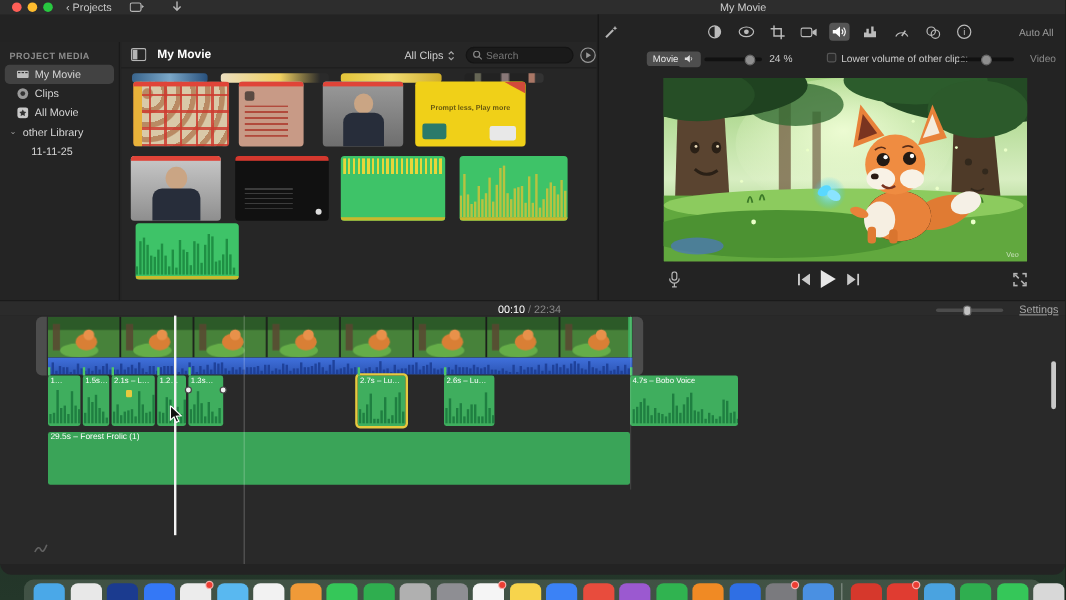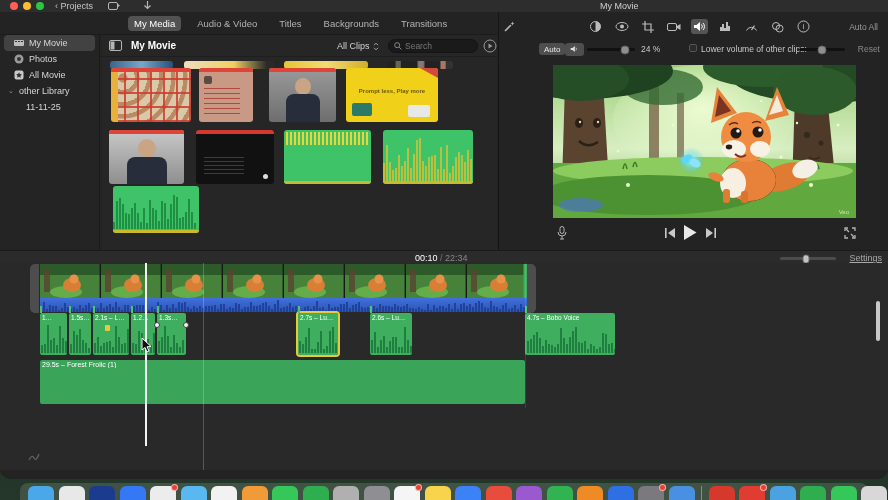--- a/index.html
+++ b/index.html
@@ -121,50 +121,42 @@
           </svg>
         </span>
     <span class="tb-ic" style="left:143px">
       <svg width="9" height="10" viewBox="0 0 9 10">
             <path d="M4.5 0 v7 M1.5 4.5 L4.5 7.5 L7.5 4.5" stroke="#b5b5b5" fill="none" stroke-width="1.2"></path>
           </svg>
         </span>
     <span class="win-title">My Movie</span>
   </div>
 
-  <div class="tabbar">
-    <div class="tabs">
-      <span class="tab active">My Media</span>
-      <span class="tab">Audio &amp; Video</span>
-      <span class="tab">Titles</span>
-      <span class="tab">Backgrounds</span>
-      <span class="tab">Transitions</span>
-    </div>
-  </div>
 
   <div class="sidebar">
+    <div class="sb-head">PROJECT MEDIA</div>
     <div class="sb-item sel">
       <span class="sb-ic">
         <svg width="10" height="10" viewBox="0 0 10 10">
               <rect x="0" y="2" width="10" height="6" rx="1" fill="#bdbdbd"></rect>
               <rect x="1" y="3" width="2" height="1" fill="#333"></rect>
               <rect x="4" y="3" width="2" height="1" fill="#333"></rect>
               <rect x="7" y="3" width="2" height="1" fill="#333"></rect>
             </svg>
           </span>
       <span>My Movie</span>
     </div>
     <div class="sb-item">
       <span class="sb-ic">
         <svg width="10" height="10" viewBox="0 0 10 10">
               <circle cx="5" cy="5" r="4.5" fill="#9a9a9a"></circle>
               <circle cx="5" cy="5" r="2" fill="#333"></circle>
             </svg>
           </span>
-      <span>Photos</span>
+      <span>Clips</span>
     </div>
     <div class="sb-item">
       <span class="sb-ic">
         <svg width="10" height="10" viewBox="0 0 10 10">
               <rect x="0.5" y="0.5" width="9" height="9" rx="2" fill="#c9c9c9"></rect>
               <path d="M5 2.2 l.9 1.8 2 .3 -1.4 1.4 .3 2 -1.8 -.9 -1.8 .9 .3 -2 -1.4 -1.4 2 -.3z" fill="#333"></path>
             </svg>
           </span>
       <span>All Movie</span>
     </div>
@@ -378,36 +370,36 @@
       <span class="ic-btn">
         <svg width="13" height="13" viewBox="0 0 13 13">
               <circle cx="6.5" cy="6.5" r="5.5" fill="none" stroke="#bbb"></circle>
               <text x="6.5" y="9.4" font-size="8" fill="#bbb" text-anchor="middle" font-family="Liberation Sans">i</text>
             </svg>
           </span>
     </div>
     <span class="reset-all">Auto All</span>
 
     <div class="vol-row">
-      <span class="pill" style="position:absolute;left:40px;top:3px">Auto</span>
+      <span class="pill" style="position:absolute;left:40px;top:3px">Movie</span>
       <span class="pill" style="position:absolute;left:66px;top:3px">
         <svg width="9" height="8" viewBox="0 0 13 11" style="display:inline">
               <path d="M1 4 h2.5 L7 1 v9 L3.5 7 H1z" fill="#ddd"></path>
               <path d="M8.5 3.5 a3 3 0 0 1 0 4" stroke="#ddd" fill="none"></path>
             </svg></span>
       <span class="slider" style="left:88px;top:8px;width:48px">
             <span class="knob" style="left:38px"></span>
           </span>
       <span style="position:absolute;left:142px;top:4px">24 %</span>
       <span class="checkbox" style="left:190px;top:4px"></span>
       <span style="position:absolute;left:202px;top:4px">Lower volume of other clips:</span>
       <span class="slider" style="left:300px;top:8px;width:46px">
             <span class="knob" style="left:23px"></span>
           </span>
-      <span style="position:absolute;right:8px;top:4px;color:#888">Reset</span>
+      <span style="position:absolute;right:8px;top:4px;color:#888">Video</span>
     </div>
 
     <div class="viewer">
       <svg width="303" height="153" viewBox="0 0 303 153">
         <defs>
           <linearGradient id="sky" x1="0" y1="0" x2="0" y2="1">
             <stop offset="0" stop-color="#9ccf7a"></stop>
                 <stop offset=".55" stop-color="#d8eec2"></stop>
                 <stop offset="1" stop-color="#7db85a"></stop>
           </linearGradient>

